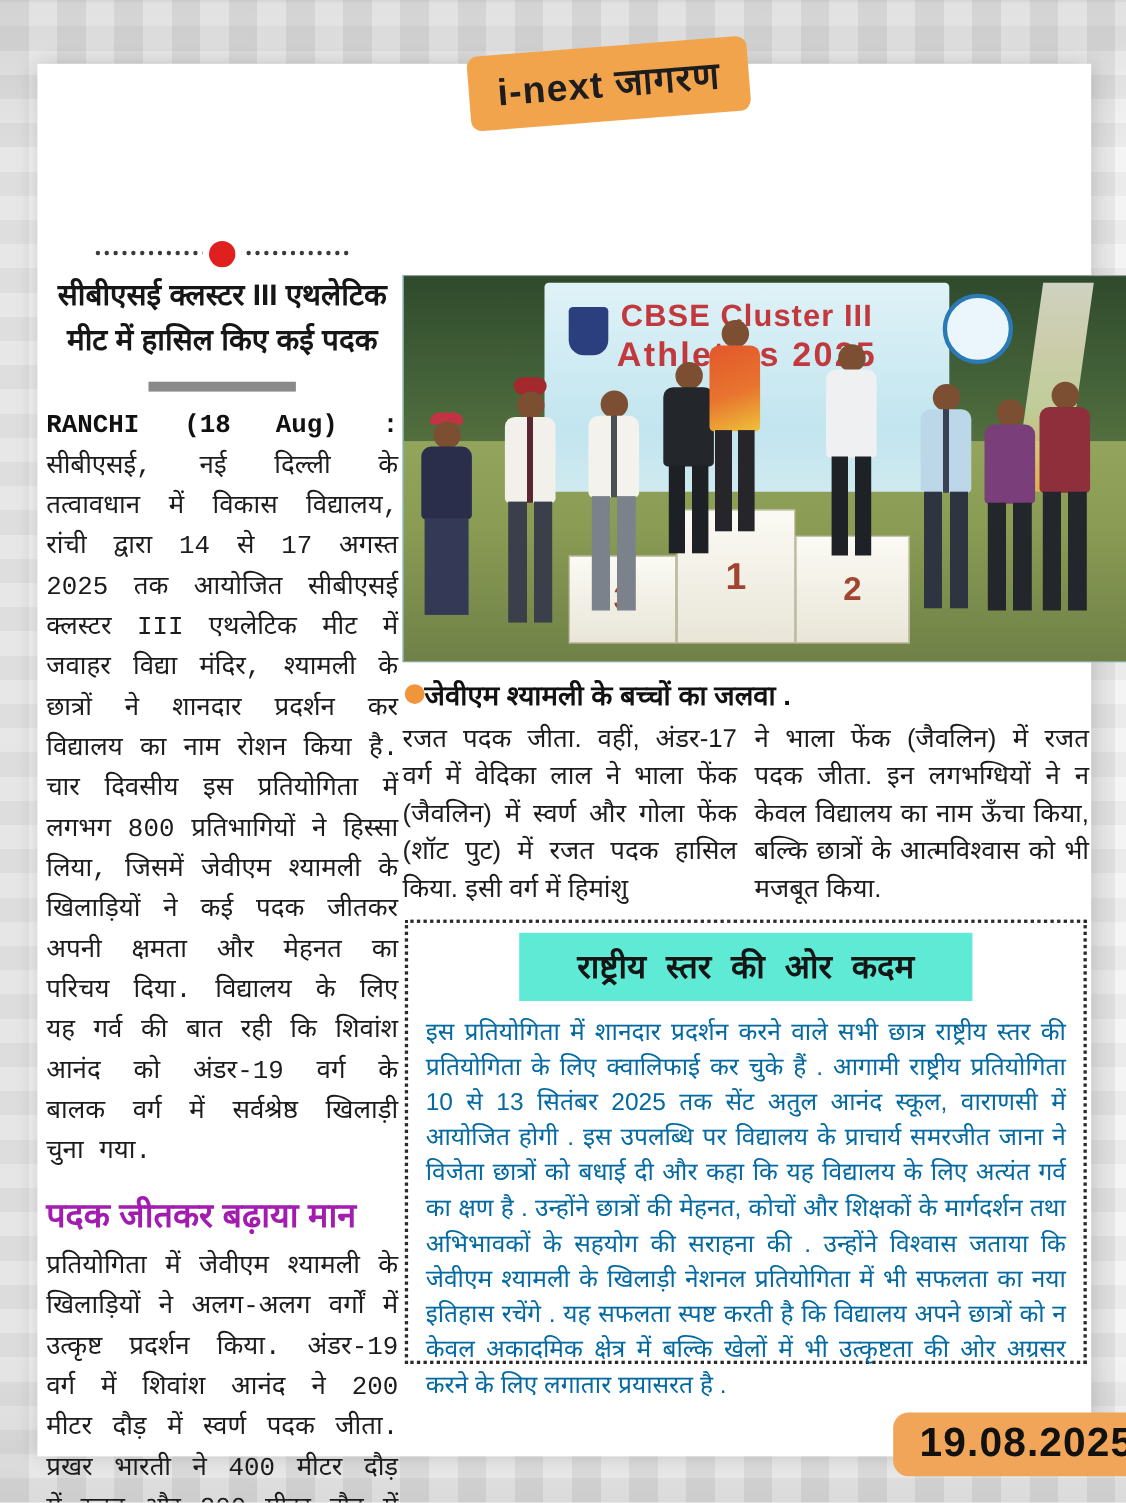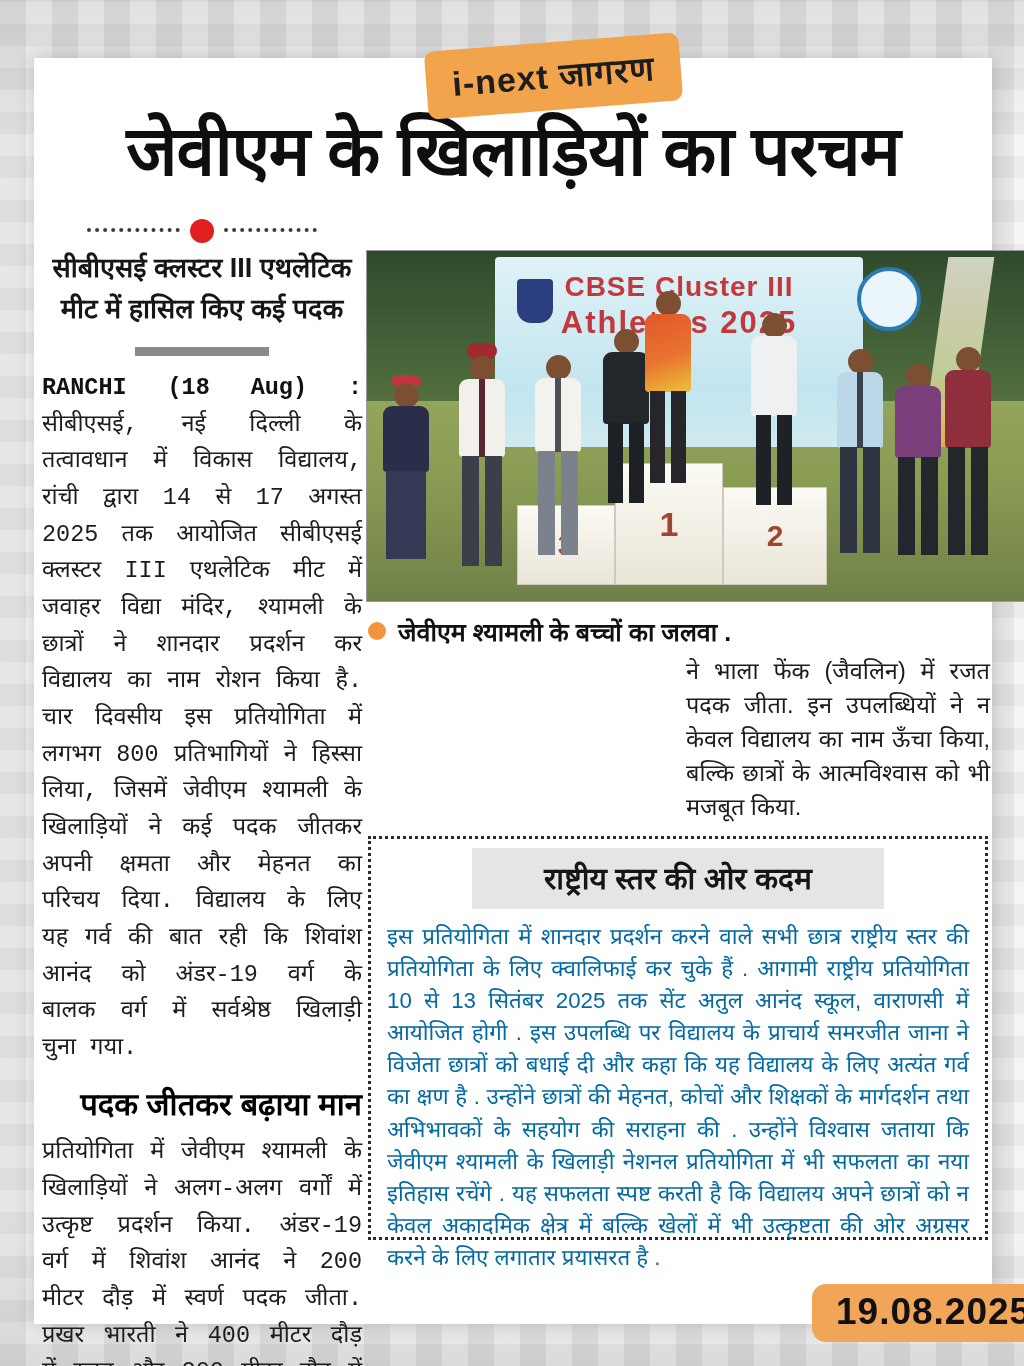--- a/index.html
+++ b/index.html
@@ -53,21 +53,21 @@
     padding:0 6px;
   }
   .graybar{ width:134px; height:9px; background:#8a8a8a; margin:18px auto 14px auto; }
   .bodytext{
     text-align:justify; font-size:23.5px; line-height:1.56; font-weight:500;
     color:#1c1c1c;
     font-family:Liberation Mono, monospace;
   }
   .dateline{ font-weight:bold; color:#111; }
   .subhead2{
-    font-size:31px; font-weight:800; margin:16px 0 10px 0; color:#000000;text-align:right;
+    font-size:31px; font-weight:800; margin:16px 0 10px 0; color:#a21caf;
   }
 
   
   .photo{
     position:absolute; left:332px; top:192px; width:716px; height:352px;
     border:1px solid #9a9a9a; overflow:hidden; background:#5eead4;
   }
   .trees{ position:absolute; left:0; top:0; right:0; height:158px;
     background:linear-gradient(180deg,#2f4a2c 0,#426038 55%,#55713f 100%); }
   .grass{ position:absolute; left:0; top:150px; right:0; bottom:0;
@@ -100,40 +100,41 @@
   .step3{ left:0; top:254px; width:98px; height:80px; font-size:30px; }
   .figure{ position:absolute; display:flex; flex-direction:column; align-items:center; }
   .cap{ width:30px; height:11px; border-radius:8px 8px 2px 2px; margin-bottom:-3px; }
   .head{ width:25px; height:25px; border-radius:50%; background:#7c4f33; }
   .torso{ width:46px; border-radius:9px 9px 4px 4px; margin-top:-2px; }
   .legs{ margin-top:-1px; }
 
   
   .caption-row{
     position:absolute; left:334px; top:556px; width:622px;
-    display:flex; align-items:center; gap:12px;
+    display:flex; align-items:center; 
   }
   .cap-dot{ width:18px; height:18px; border-radius:50%; background:#f0953c; flex:0 0 auto; }
   .caption{ font-size:25px; font-weight:bold; color:#111; }
 
   
   .midcol{ position:absolute; left:332px; top:596px; width:304px;
     text-align:justify; font-size:23.5px; line-height:1.45; font-weight:500; color:#1c1c1c; }
   .rightcol{ position:absolute; left:652px; top:596px; width:304px;
     text-align:justify; font-size:23.5px; line-height:1.45; font-weight:500; color:#1c1c1c; }
 
   
   .dotbox{
     position:absolute; left:334px; top:778px; width:620px; height:404px;
     border:3px dotted #2a2a2a; background:#fff;
   }
   .boxtitle{
-    width:412px; margin:9px auto 0 auto; background:#e5e5e5;
+    width:412px; margin:9px auto 0 auto; background:#5eead4;
     text-align:center; font-size:30px; font-weight:800; color:#151515;
     padding:9px 0 11px 0;
+    font-family:Liberation Mono, monospace;
   }
   .boxbody{
     padding:12px 16px 0 16px; text-align:justify;
     font-size:22.3px; line-height:1.44; font-weight:500; color:#0369a1;
   }
 
   
   .datestamp{
     position:absolute; left:778px; top:1226px;
     background:#f0a558; color:#111; font-size:37px; font-weight:800;
@@ -141,21 +142,20 @@
   }
 </style>
 </head>
 <body>
 
 <div class="stage">
   <div class="page">
 
     <div class="tag">i-next जागरण</div>
 
-    <h1 class="headline hindi">जेवीएम के खिलाड़ियों का परचम</h1>
 
     <div class="leftcol">
       <div class="rule-dot">
         <span class="dot"></span>
       </div>
       <div class="kicker hindi">सीबीएसई क्लस्टर III एथलेटिक मीट में हासिल किए कई पदक</div>
       <div class="graybar"></div>
       <p class="bodytext"><span class="dateline">RANCHI (18 Aug) : </span><span>सीबीएसई, नई दिल्ली के तत्वावधान में विकास विद्यालय, रांची द्वारा 14 से 17 अगस्त 2025 तक आयोजित सीबीएसई क्लस्टर III एथलेटिक मीट में जवाहर विद्या मंदिर, श्यामली के छात्रों ने शानदार प्रदर्शन कर विद्यालय का नाम रोशन किया है. चार दिवसीय इस प्रतियोगिता में लगभग 800 प्रतिभागियों ने हिस्सा लिया, जिसमें जेवीएम श्यामली के खिलाड़ियों ने कई पदक जीतकर अपनी क्षमता और मेहनत का परिचय दिया. विद्यालय के लिए यह गर्व की बात रही कि शिवांश आनंद को अंडर-19 वर्ग के बालक वर्ग में सर्वश्रेष्ठ खिलाड़ी चुना गया.</span></p>
       <div class="subhead2 hindi">पदक जीतकर बढ़ाया मान</div>
       <p class="bodytext">प्रतियोगिता में जेवीएम श्यामली के खिलाड़ियों ने अलग-अलग वर्गों में उत्कृष्ट प्रदर्शन किया. अंडर-19 वर्ग में शिवांश आनंद ने 200 मीटर दौड़ में स्वर्ण पदक जीता. प्रखर भारती ने 400 मीटर दौड़ में रजत और 200 मीटर दौड़ में कांस्य पदक अपने नाम किया. आराध्या खन्ना ने अंडर-19 वर्ग में भाला फेंक (जैवलिन) में</p>
@@ -225,21 +225,22 @@
         <div class="torso" style="height:78px;background:#8e2f3b;"></div>
         <div class="legs" style="width:40px;height:108px;background:linear-gradient(90deg,#23262b 0 42%,transparent 42% 58%,#23262b 58% 100%);"></div>
       </div>
     </div>
 
     <div class="caption-row">
       <span class="cap-dot"></span>
       <span class="caption hindi">जेवीएम श्यामली के बच्चों का जलवा .</span>
     </div>
 
-    <p class="rightcol hindi">ने भाला फेंक (जैवलिन) में रजत पदक जीता. इन उपलब्धियों ने न केवल विद्यालय का नाम ऊँचा किया, बल्कि छात्रों के आत्मविश्वास को भी मजबूत किया.</p>
+    <p class="midcol hindi">रजत पदक जीता. वहीं, अंडर-17 वर्ग में वेदिका लाल ने भाला फेंक (जैवलिन) में स्वर्ण और गोला फेंक (शॉट पुट) में रजत पदक हासिल किया. इसी वर्ग में हिमांशु</p>
+    <p class="rightcol hindi">ने भाला फेंक (जैवलिन) में रजत पदक जीता. इन लगभग्धियों ने न केवल विद्यालय का नाम ऊँचा किया, बल्कि छात्रों के आत्मविश्वास को भी मजबूत किया.</p>
 
     <div class="dotbox">
       <div class="boxtitle hindi">राष्ट्रीय स्तर की ओर कदम</div>
       <p class="boxbody hindi">इस प्रतियोगिता में शानदार प्रदर्शन करने वाले सभी छात्र राष्ट्रीय स्तर की प्रतियोगिता के लिए क्वालिफाई कर चुके हैं . आगामी राष्ट्रीय प्रतियोगिता 10 से 13 सितंबर 2025 तक सेंट अतुल आनंद स्कूल, वाराणसी में आयोजित होगी . इस उपलब्धि पर विद्यालय के प्राचार्य समरजीत जाना ने विजेता छात्रों को बधाई दी और कहा कि यह विद्यालय के लिए अत्यंत गर्व का क्षण है . उन्होंने छात्रों की मेहनत, कोचों और शिक्षकों के मार्गदर्शन तथा अभिभावकों के सहयोग की सराहना की . उन्होंने विश्वास जताया कि जेवीएम श्यामली के खिलाड़ी नेशनल प्रतियोगिता में भी सफलता का नया इतिहास रचेंगे . यह सफलता स्पष्ट करती है कि विद्यालय अपने छात्रों को न केवल अकादमिक क्षेत्र में बल्कि खेलों में भी उत्कृष्टता की ओर अग्रसर करने के लिए लगातार प्रयासरत है .</p>
     </div>
 
     <div class="datestamp">19.08.2025</div>
 
   </div>
 </div>

